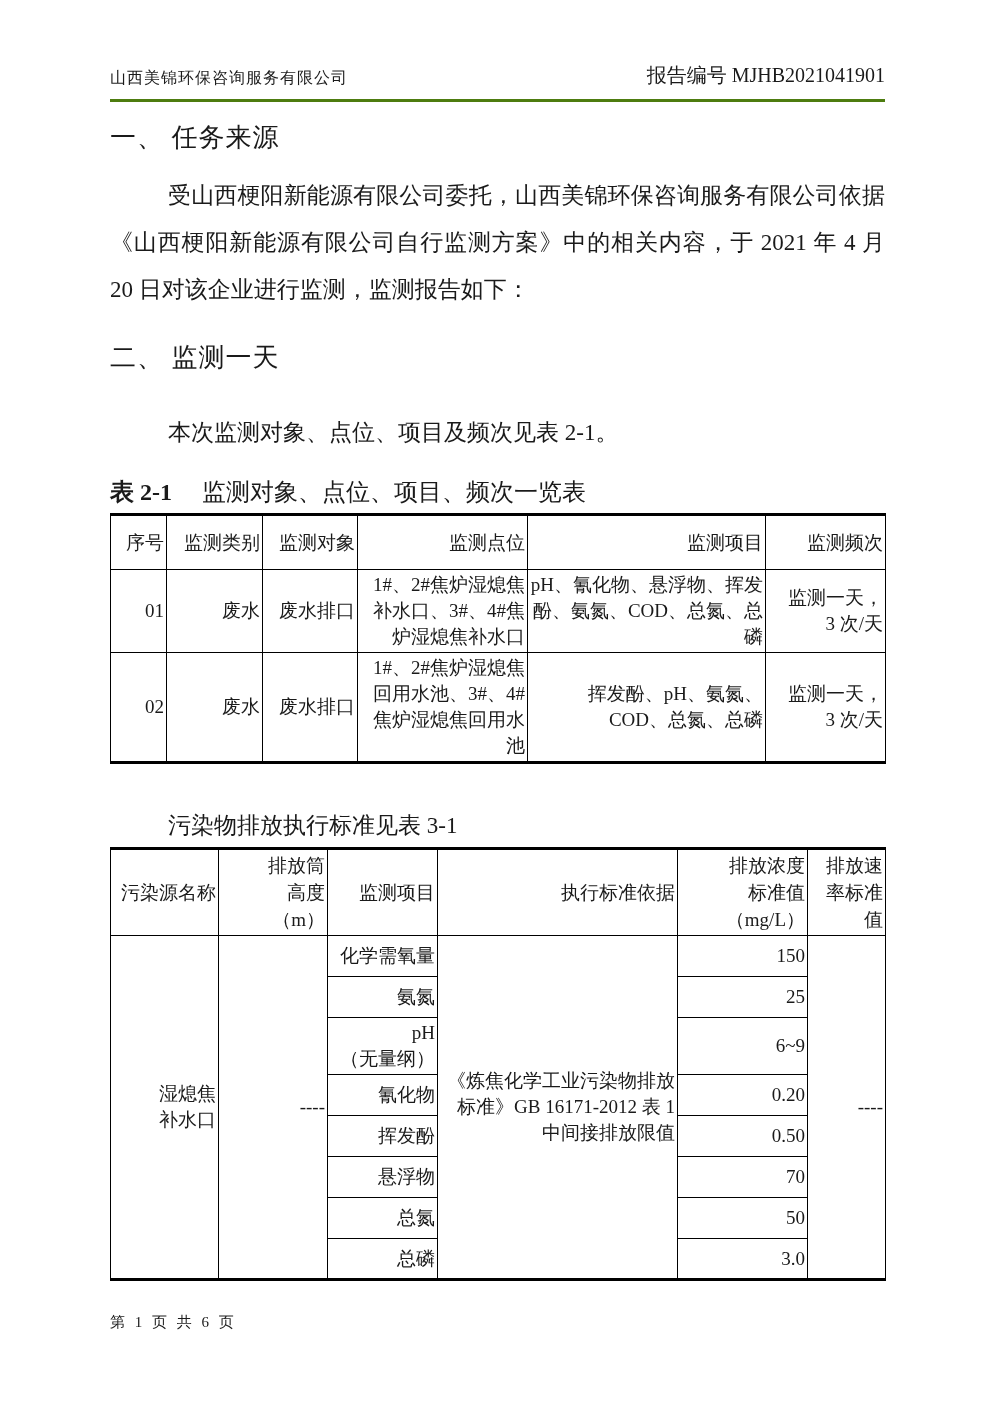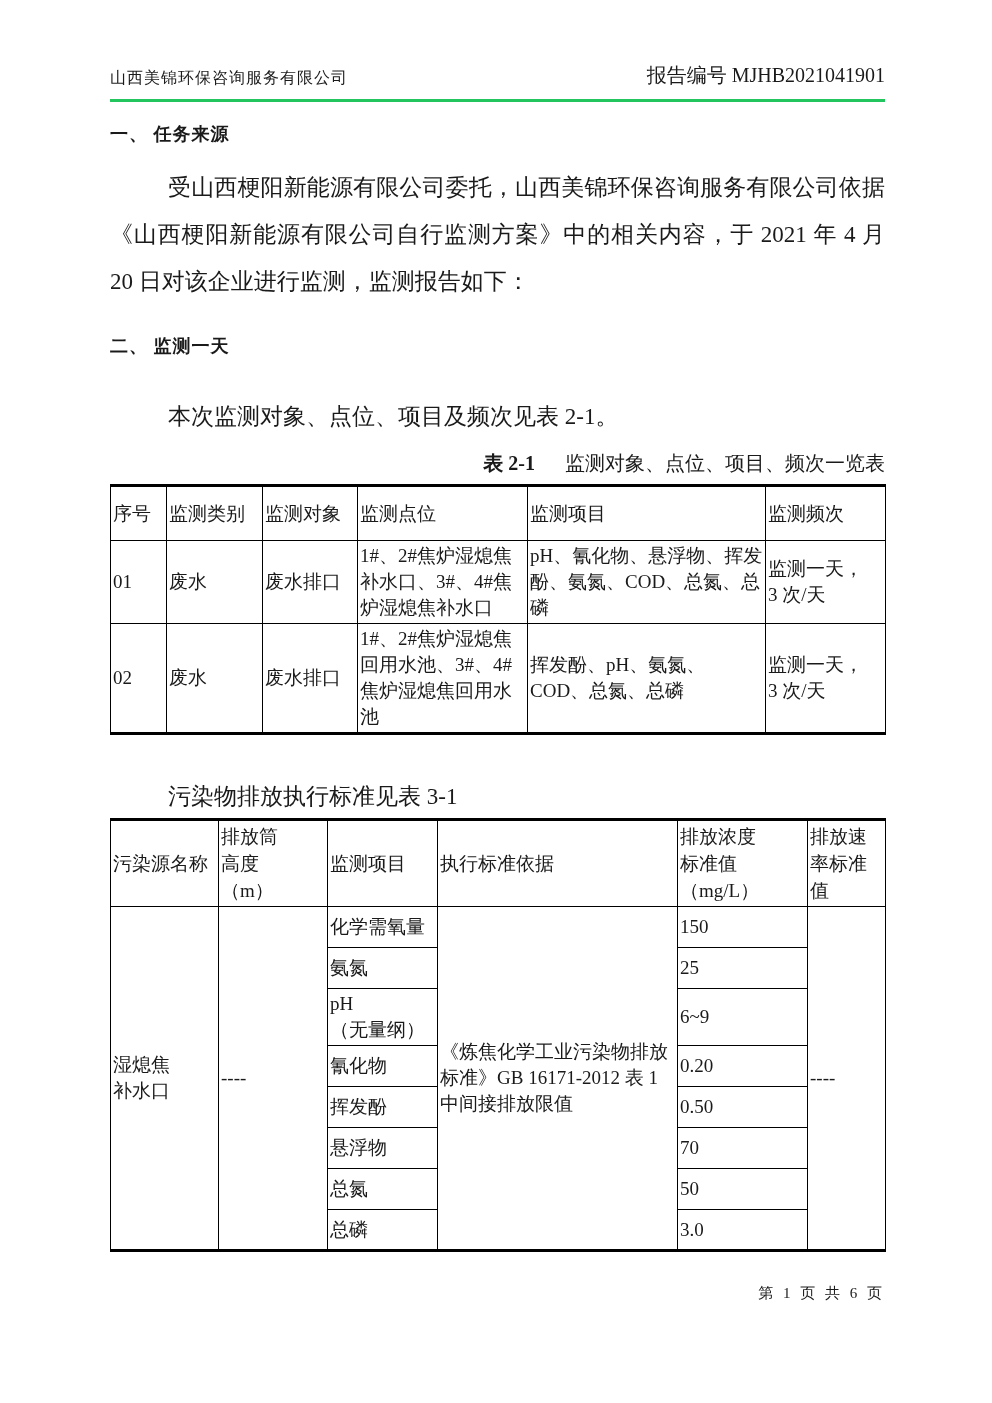--- a/index.html
+++ b/index.html
@@ -13,82 +13,82 @@
     overflow: hidden;
   }
   .content { padding: 0 107px 0 110px; }
 
   .header-bar {
     display: flex;
     justify-content: space-between;
     align-items: flex-end;
     padding-top: 62px;
     padding-bottom: 10px;
-    border-bottom: 3px solid #22c55e;
+    border-bottom: 3px solid #4d7c0f;
   }
   .header-company { font-size: 16px; letter-spacing: 1px; }
   .header-report { font-size: 20px; }
 
   .section-title {
-    font-size: 18px;
-    font-weight: 700;
+    font-size: 26px;
+    font-weight: 400;
     margin-top: 23px;
     letter-spacing: 1px;
     line-height: 1;
   }
   .body-para {
     font-size: 23px;
     line-height: 47px;
     text-align: justify;
     text-indent: 58px;
     margin-top: 21px;
   }
   .lead-para {
     font-size: 23px;
     line-height: 42px;
     text-indent: 58px;
     margin-top: 41px;
   }
   .table-caption {
-    text-align: right;
-    font-size: 20px;
+    text-align: left;
+    font-size: 24px;
     line-height: 30px;
-    margin-top: 10px;
+    margin-top: 23px;
     margin-bottom: 6px;
   }
   .caption-no { font-weight: bold; margin-right: 30px; }
 
   table.report-table {
     width: 100%;
     border-collapse: collapse;
     border-top: 3px solid #000;
     border-bottom: 3px solid #000;
     table-layout: fixed;
   }
   .report-table th, .report-table td {
     border: 1px solid #000;
     font-weight: 400;
-    text-align: left;
+    text-align: right;
     vertical-align: middle;
     font-size: 19px;
     line-height: 26px;
     padding: 2px;
   }
   .pre { white-space: pre-line; }
   .cell-sm { font-size: 17px; line-height: 22px; }
   .t21-head th { height: 55px; }
   .t21 tbody tr { height: 70px; }
   .t31-head th { height: 84px; line-height: 27px; }
   .t31 tbody tr { height: 41px; }
   .source-cell { line-height: 46px; }
   .basis-cell { line-height: 33px; }
   .ph-cell { font-size: 16px; line-height: 19px; }
 
   .page-footer {
-    text-align: right;
+    text-align: left;
     font-size: 15px;
     margin-top: 32px;
     letter-spacing: 3px;
   }
 </style>
 </head>
 <body>
 
 <div class="page">
   <div class="content">

